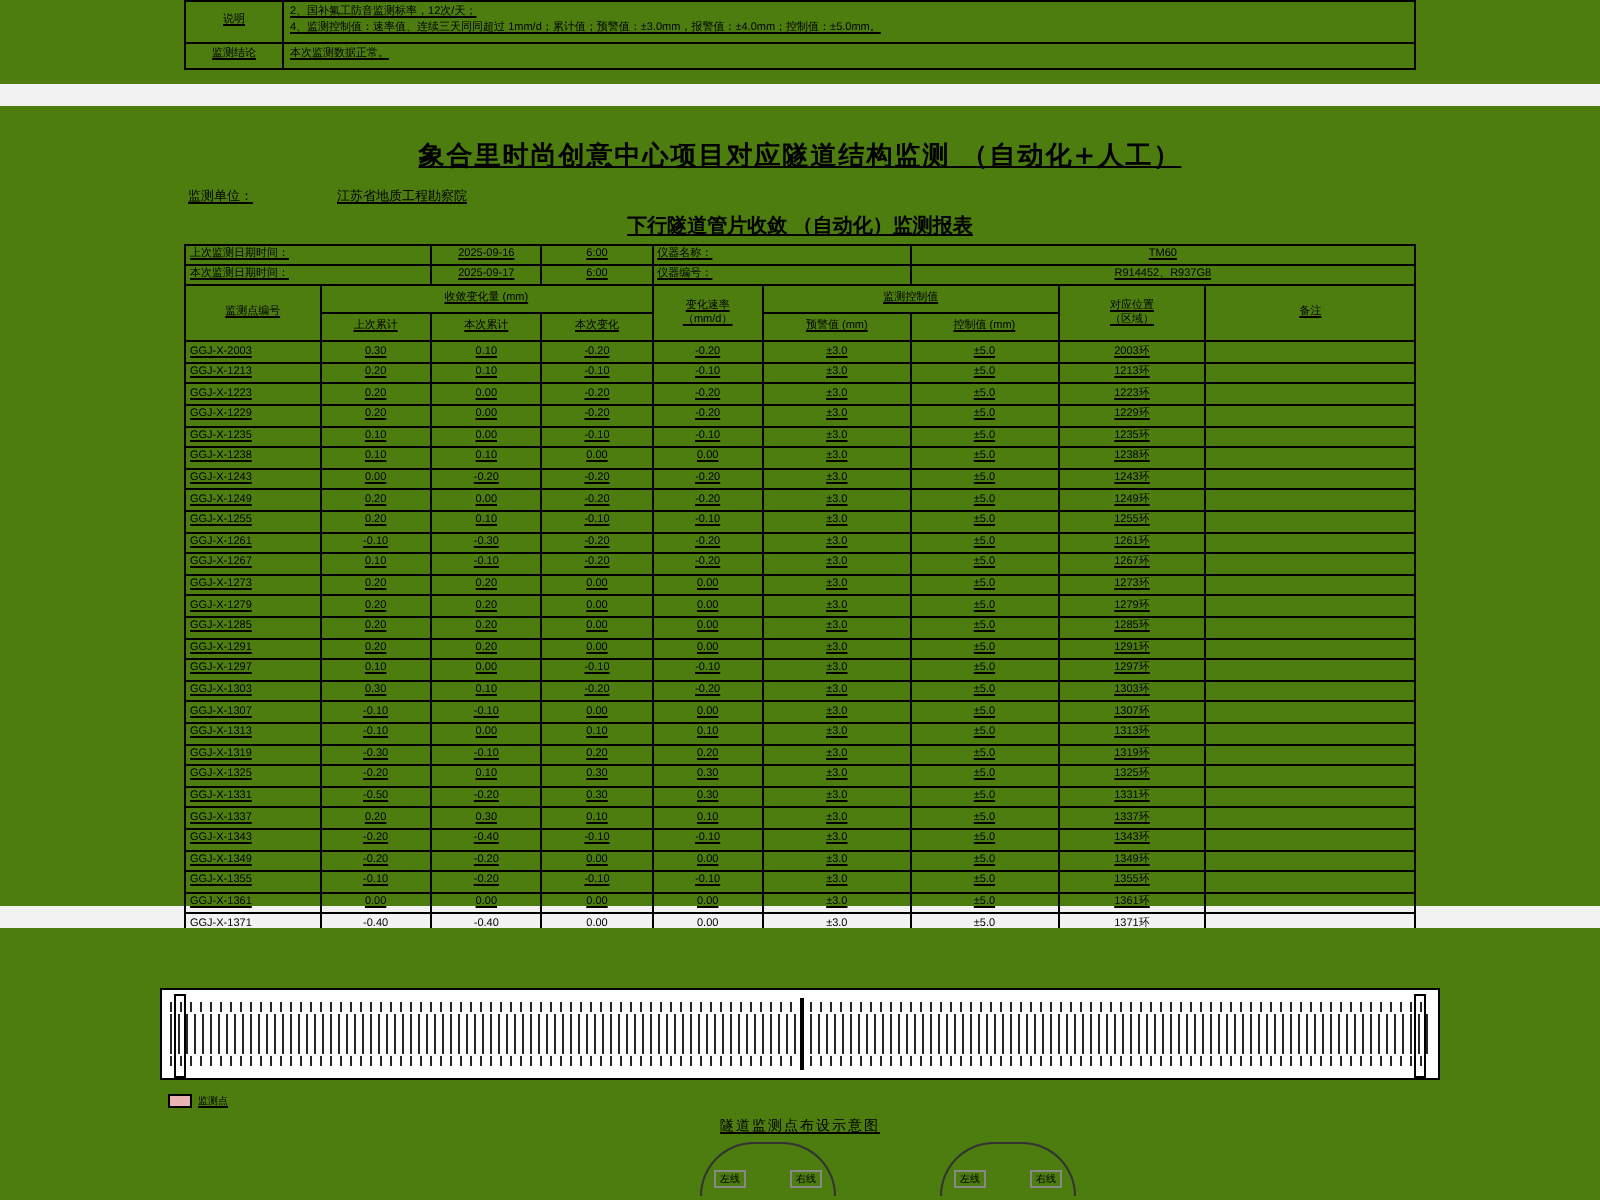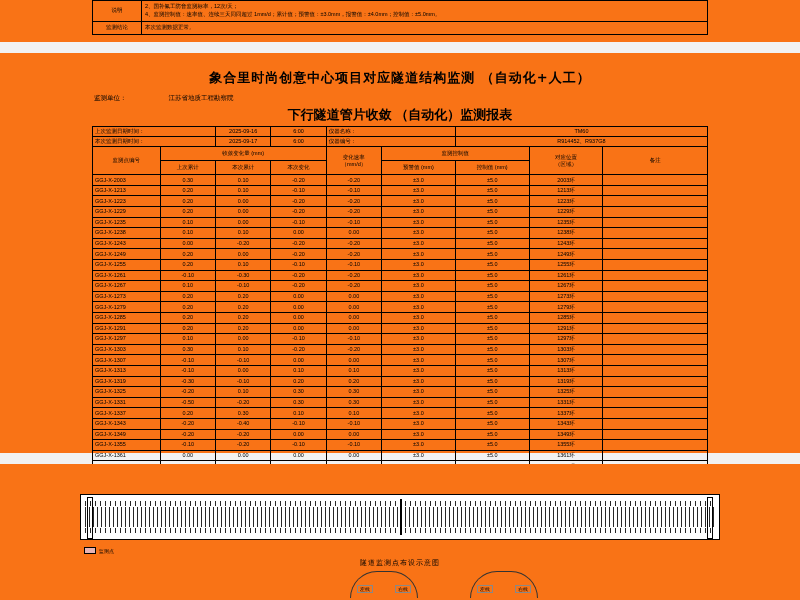--- a/index.html
+++ b/index.html
@@ -4,23 +4,24 @@
 <style>
   html,body{margin:0;padding:0;}
   body{
     width:800px;height:600px;
     background:#f2f2f2;
     font-family:"Liberation Sans","DejaVu Sans",sans-serif;
     font-size:7px;color:#000;
     overflow:hidden;
   }
   .page{
-    background:#f97316;
+    background:#4d7c0f;
     box-sizing:border-box;
     position:relative;
+    text-decoration:underline;
   }
   
   #page-top{
     width:800px;height:42px;
     padding:0 92px;
   }
   #page-top table{border-collapse:collapse;width:100%;}
   #page-top td{border:1px solid #000;padding:2px 3px;vertical-align:middle;font-size:5.5px;line-height:1.45;}
   .lbl-cell{width:42px;text-align:center;}
   
@@ -33,21 +34,21 @@
     text-align:center;
     font-size:13px;
     font-weight:bold;
     letter-spacing:1px;
     margin:2px 0 7px 0;
     font-family:"DejaVu Serif","Liberation Serif",serif;
   }
   .unit-line{font-size:6.5px;margin:0 0 3px 2px;}
   .unit-line span.u2{margin-left:42px;}
   .sub-title{
-    text-align:center;font-size:13px;font-weight:bold;margin:1px 0 2px 0;
+    text-align:center;font-size:10px;font-weight:bold;margin:1px 0 2px 0;
   }
   table.grid{border-collapse:collapse;width:100%;table-layout:fixed;}
   table.grid td,table.grid th{
     border:1px solid #000;
     font-size:5.5px;
     line-height:1.3;
     padding:1px 2px;
     text-align:center;
     font-weight:normal;
     white-space:nowrap;

